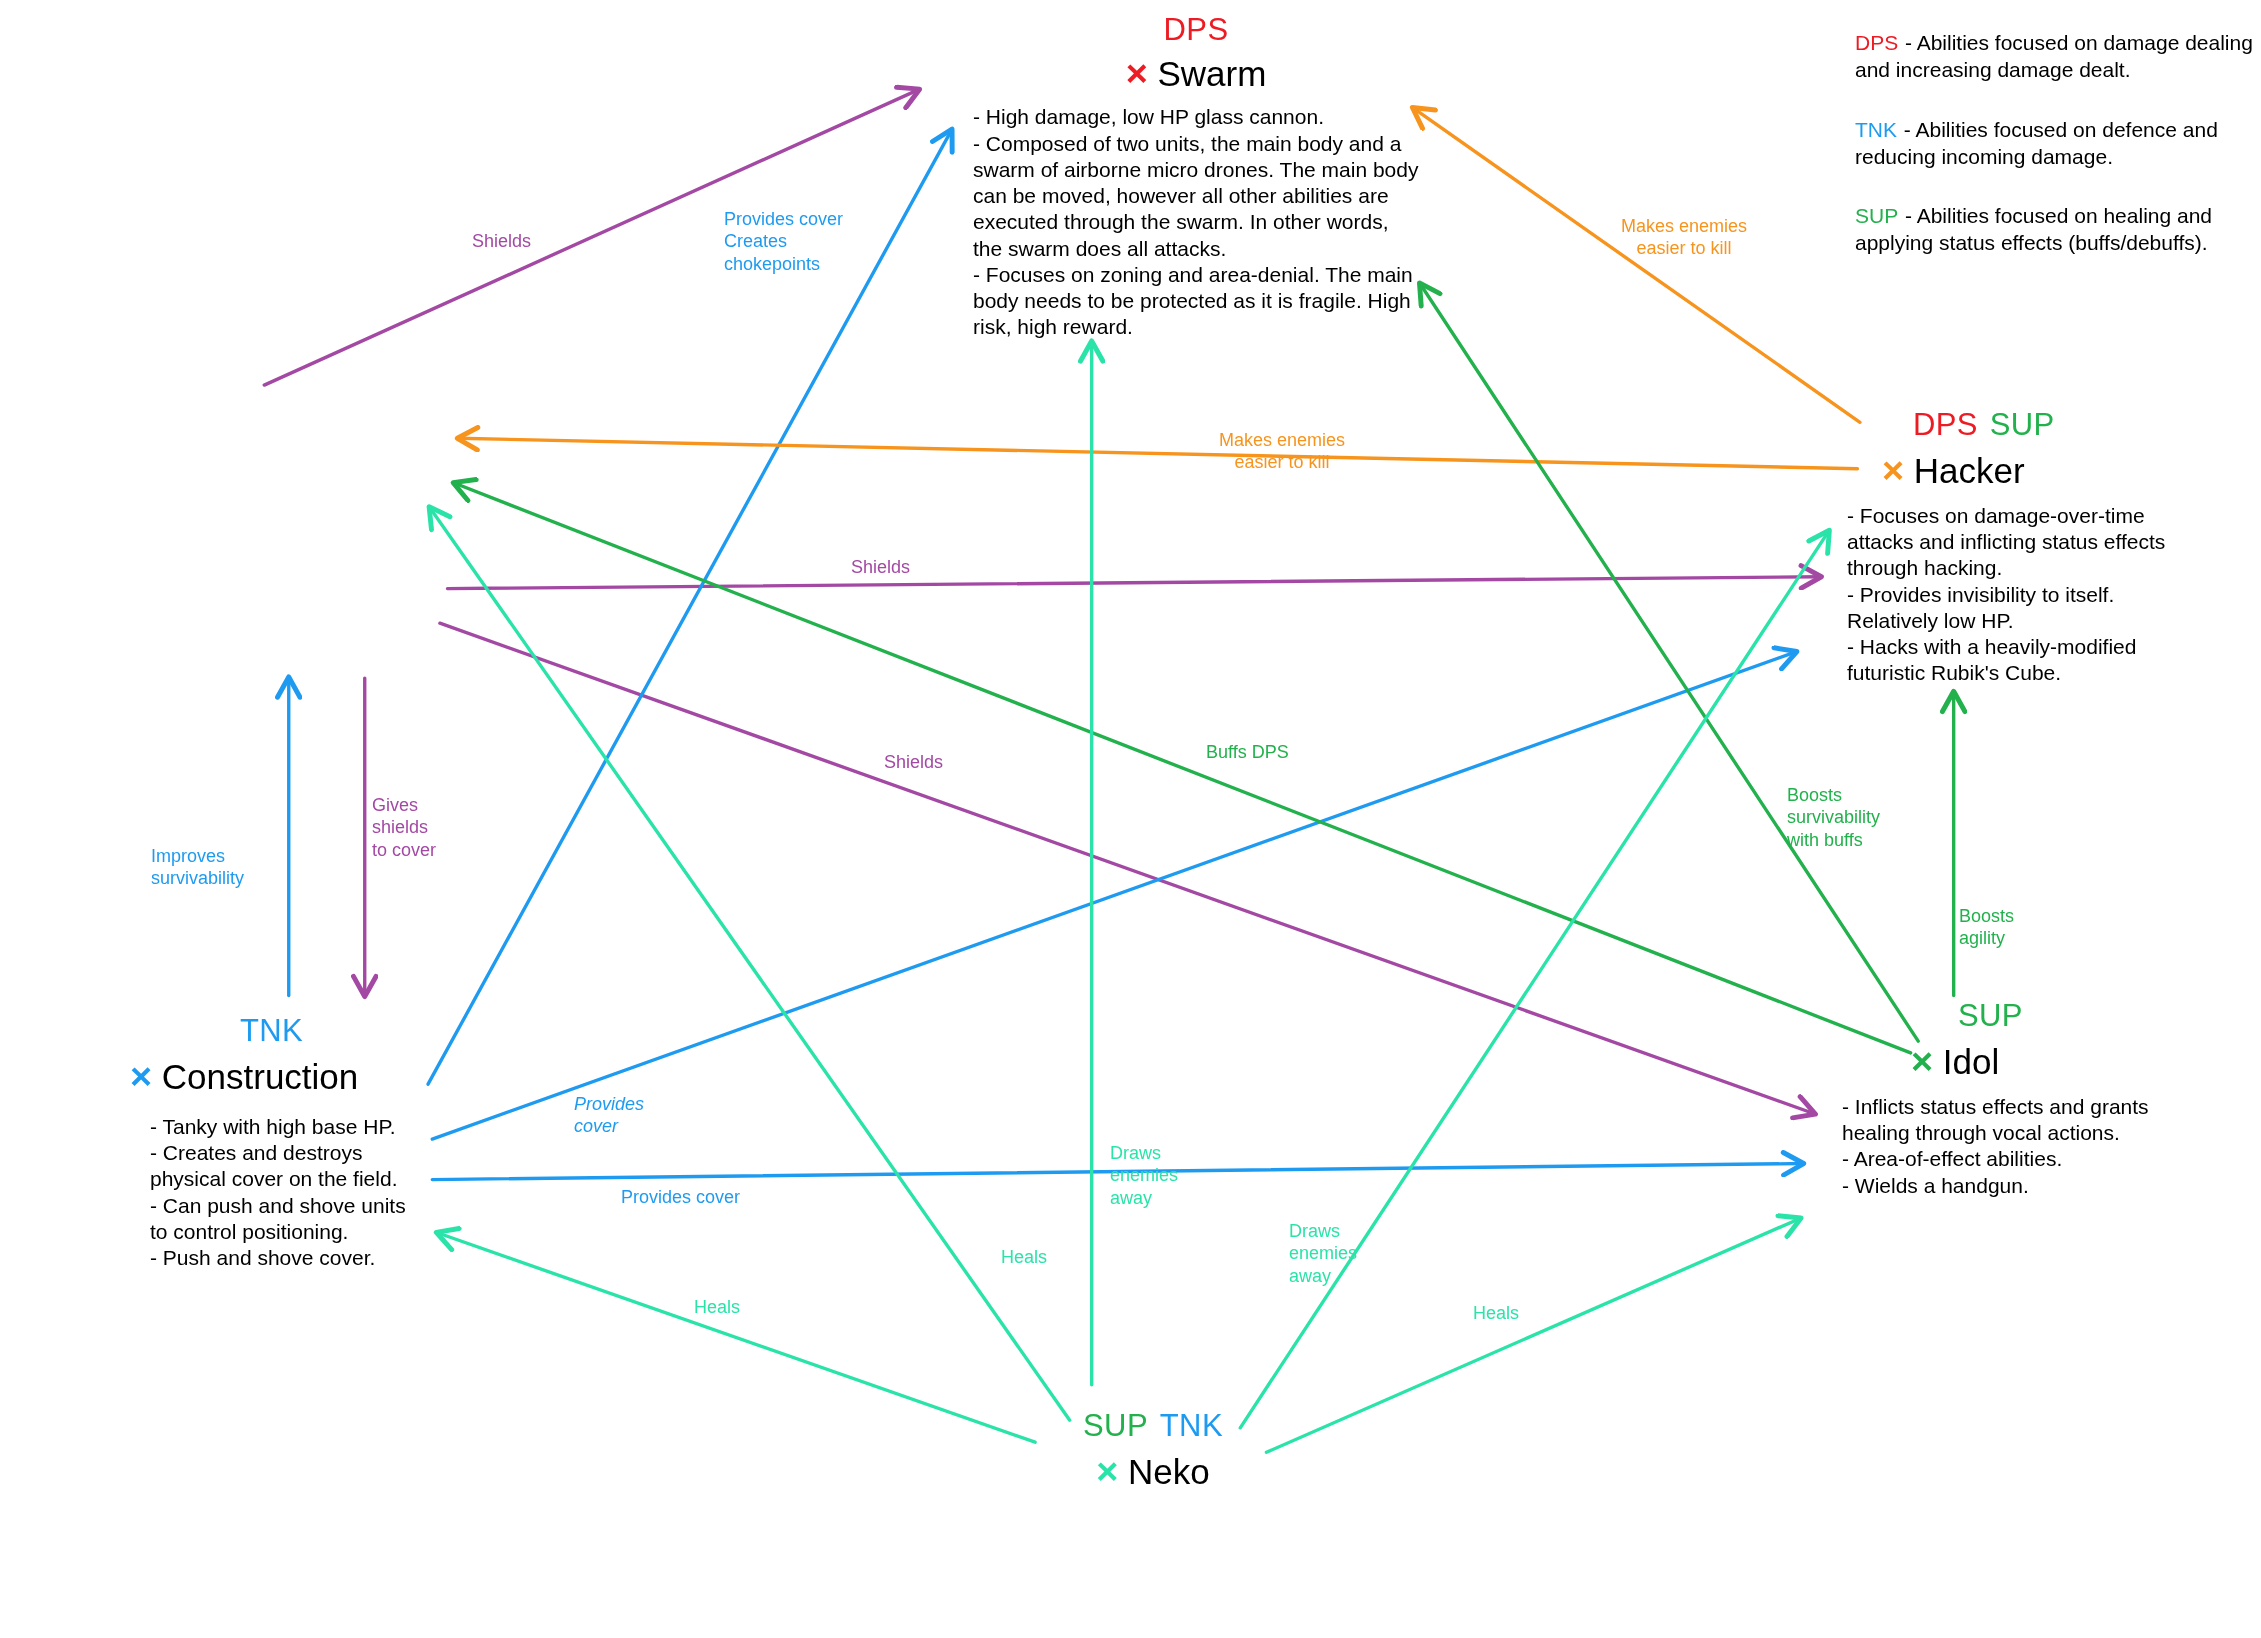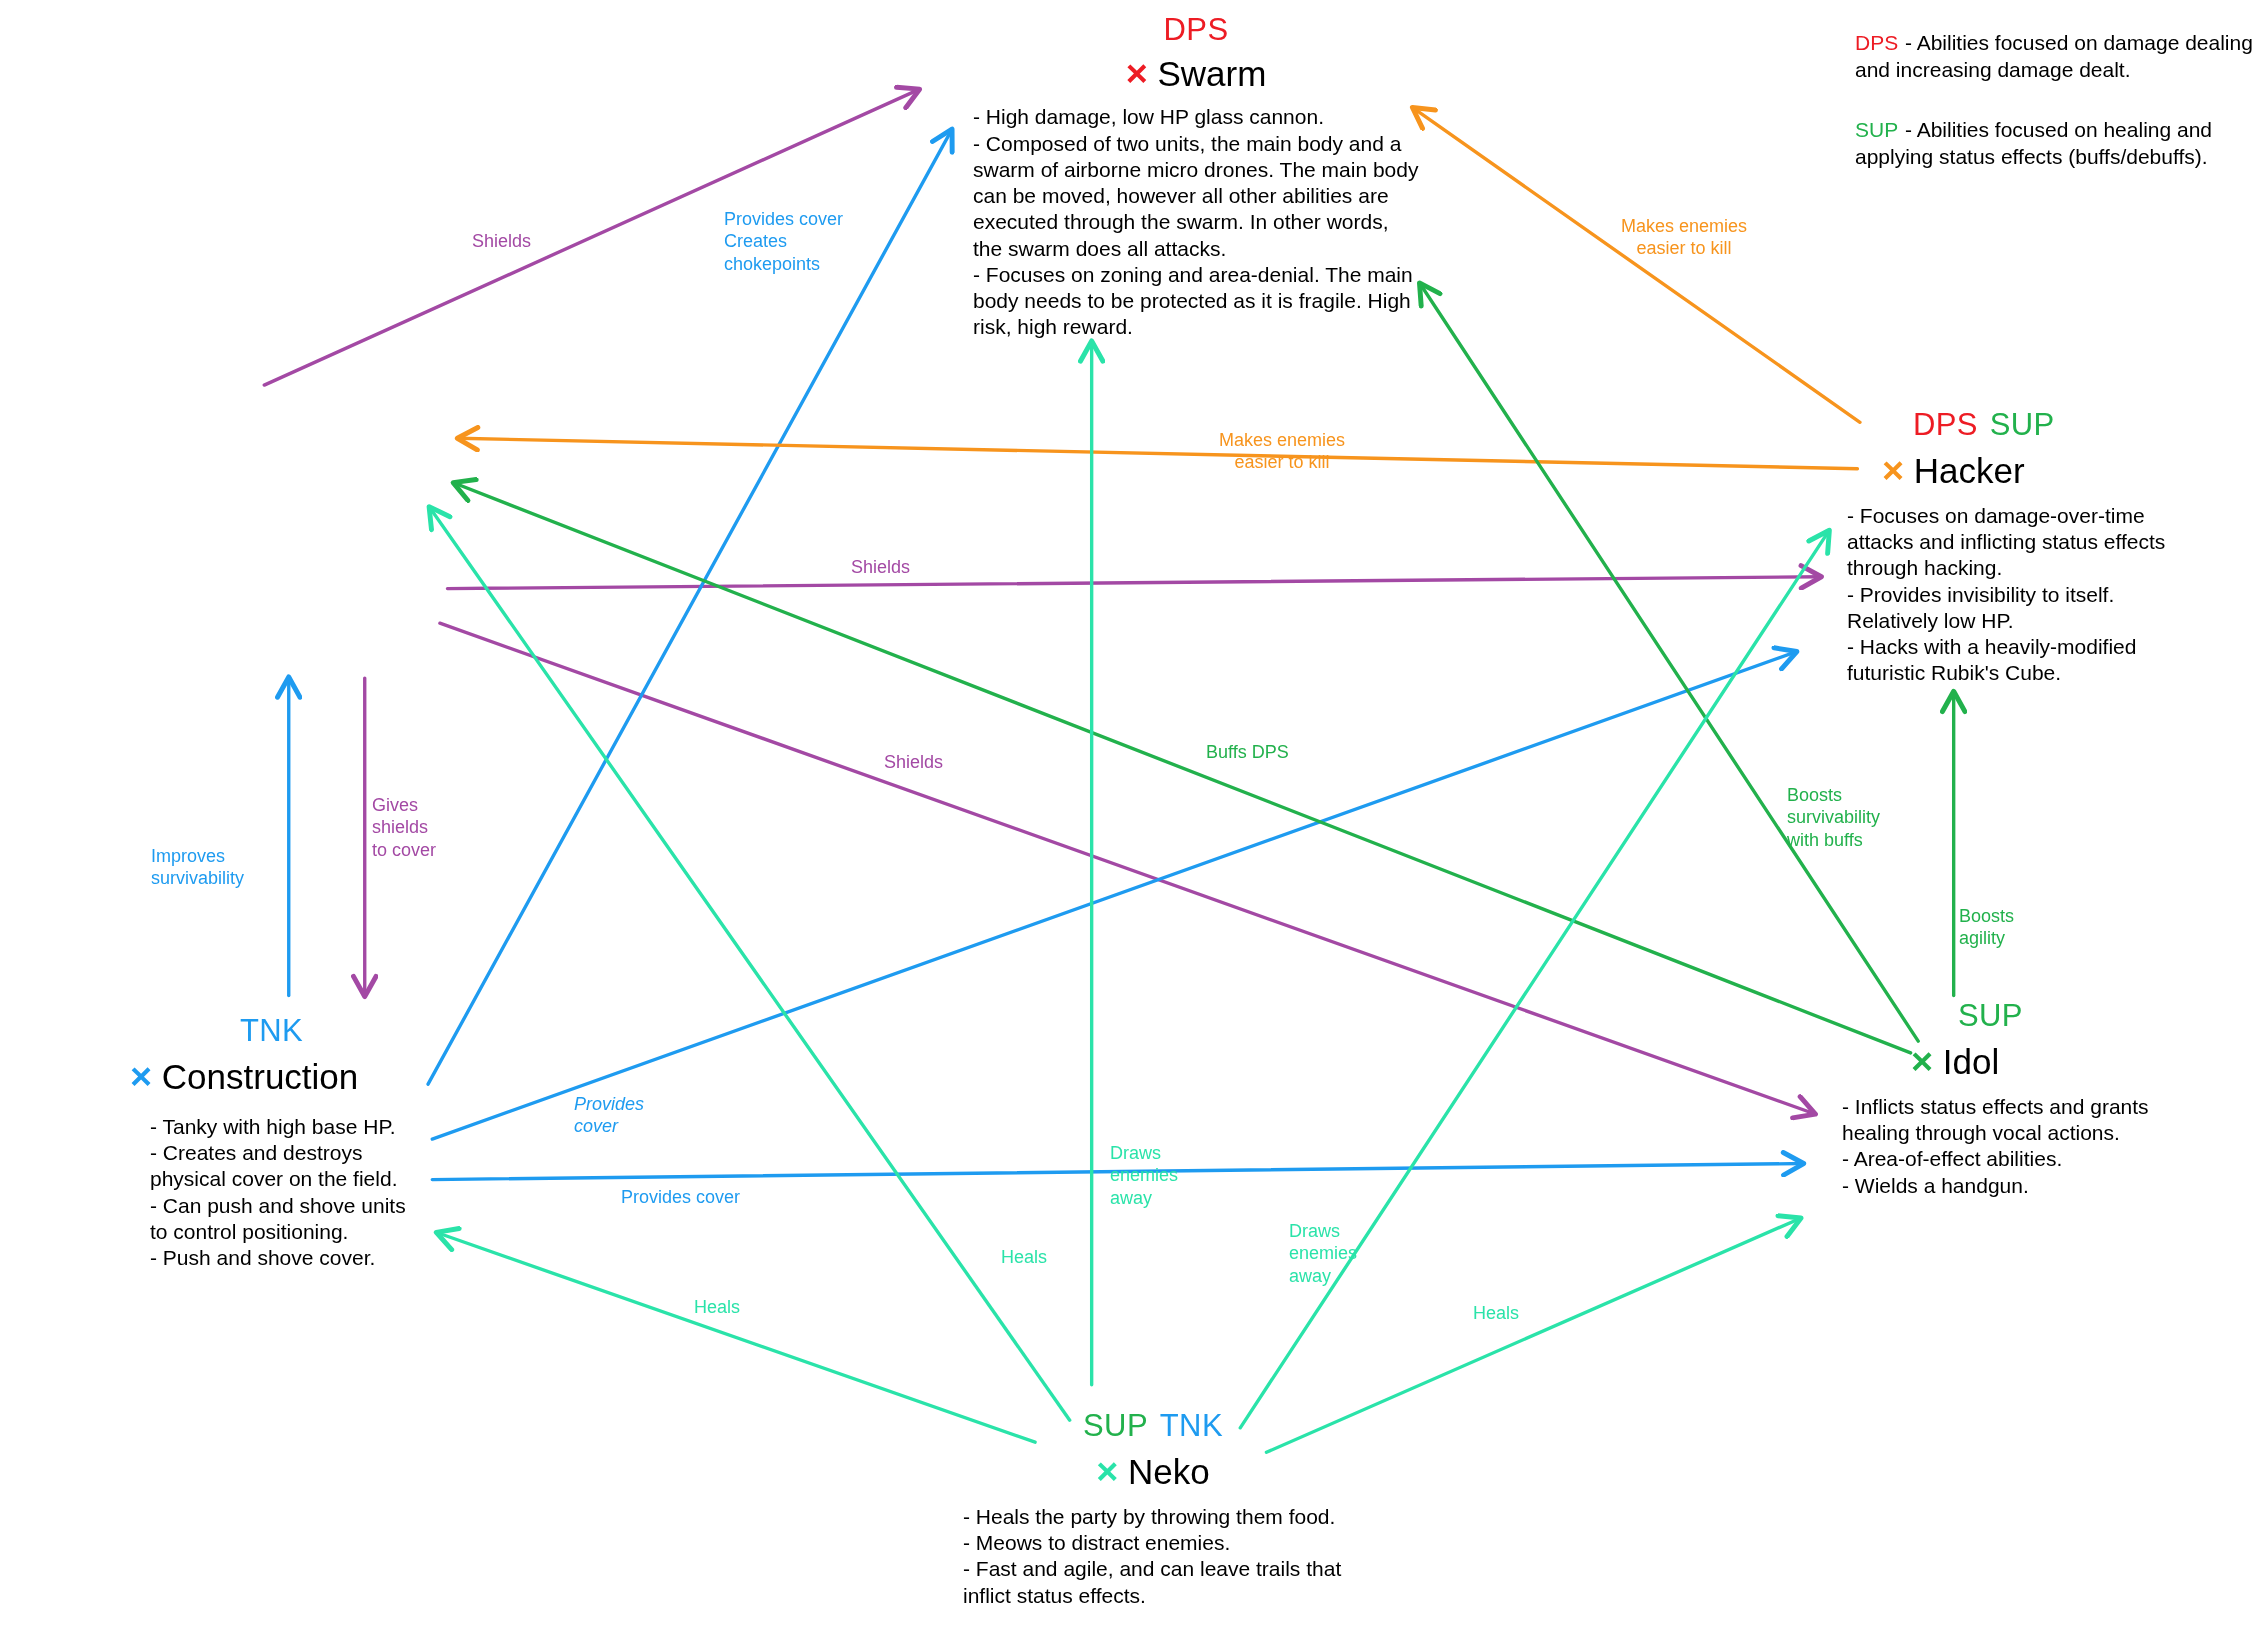--- a/index.html
+++ b/index.html
@@ -100,20 +100,21 @@
 
     <line class="e-teal" x1="1293" y1="1640" x2="1293" y2="405" marker-end="url(#m-teal)"></line>
     <line class="e-teal" x1="1267" y1="1682" x2="509" y2="601" marker-end="url(#m-teal)"></line>
     <line class="e-teal" x1="1226" y1="1708" x2="518" y2="1460" marker-end="url(#m-teal)"></line>
     <line class="e-teal" x1="1500" y1="1720" x2="2132" y2="1443" marker-end="url(#m-teal)"></line>
     <line class="e-teal" x1="1469" y1="1691" x2="2166" y2="629" marker-end="url(#m-teal)"></line>
   </svg>
 
   <div class="legend">
     <p class="legend-item"><span class="abbr" style="color: rgb(237, 28, 36);">DPS</span><span>- Abilities focused on damage dealing and increasing damage dealt.</span></p>
+    <p class="legend-item"><span class="abbr" style="color: rgb(30, 155, 240);">TNK</span><span>- Abilities focused on defence and reducing incoming damage.</span></p>
     <p class="legend-item"><span class="abbr" style="color: rgb(34, 177, 76);">SUP</span><span>- Abilities focused on healing and applying status effects (buffs/debuffs).</span></p>
   </div>
 
   <div class="node swarm">
     <div class="roles"><span style="color: rgb(237, 28, 36);">DPS</span></div>
     <div class="title"><span class="xm" style="color: rgb(237, 28, 36);">×</span> <span>Swarm</span></div>
     <div class="desc">- High damage, low HP glass cannon.
 - Composed of two units, the main body and a swarm of airborne micro drones. The main body can be moved, however all other abilities are executed through the swarm. In other words, the swarm does all attacks.
 - Focuses on zoning and area-denial. The main body needs to be protected as it is fragile. High risk, high reward.</div>
   </div>
@@ -140,23 +141,20 @@
     <div class="roles"><span style="color: rgb(34, 177, 76);">SUP</span></div>
     <div class="title"><span class="xm" style="color: rgb(34, 177, 76);">×</span> <span>Idol</span></div>
     <div class="desc">- Inflicts status effects and grants healing through vocal actions.
 - Area-of-effect abilities.
 - Wields a handgun.</div>
   </div>
 
   <div class="node neko">
     <div class="roles"><span style="color: rgb(34, 177, 76);">SUP</span><span style="color: rgb(30, 155, 240);">TNK</span></div>
     <div class="title"><span class="xm" style="color: rgb(42, 227, 169);">×</span> <span>Neko</span></div>
-    <div class="desc">- Heals the party by throwing them food.
-- Meows to distract enemies.
-- Fast and agile, and can leave trails that inflict status effects.</div>
   </div>
 
   <div class="edge-label lc-purple" style="left:472px;top:230px;">Shields</div>
   <div class="edge-label lc-purple" style="left:851px;top:556px;">Shields</div>
   <div class="edge-label lc-purple" style="left:884px;top:751px;">Shields</div>
   <div class="edge-label lc-purple" style="left:372px;top:794px;">Gives
 shields
 to cover</div>
 
   <div class="edge-label lc-blue" style="left:724px;top:208px;">Provides cover

